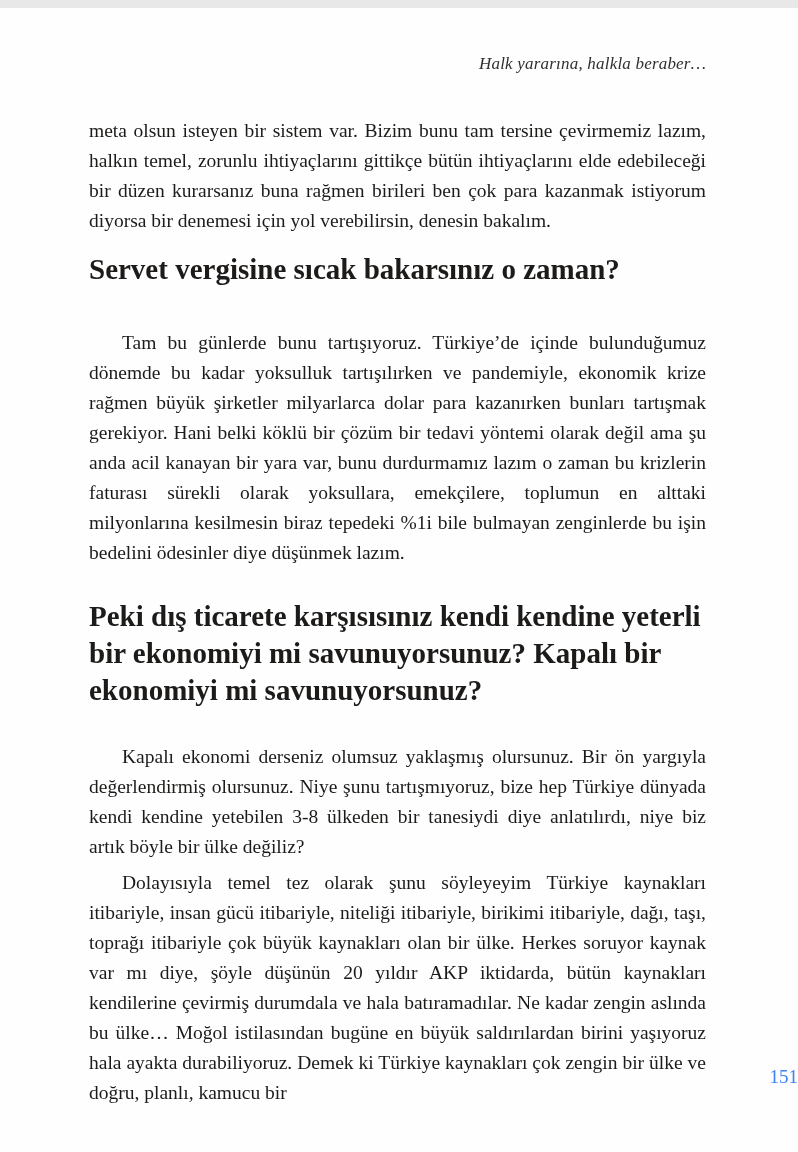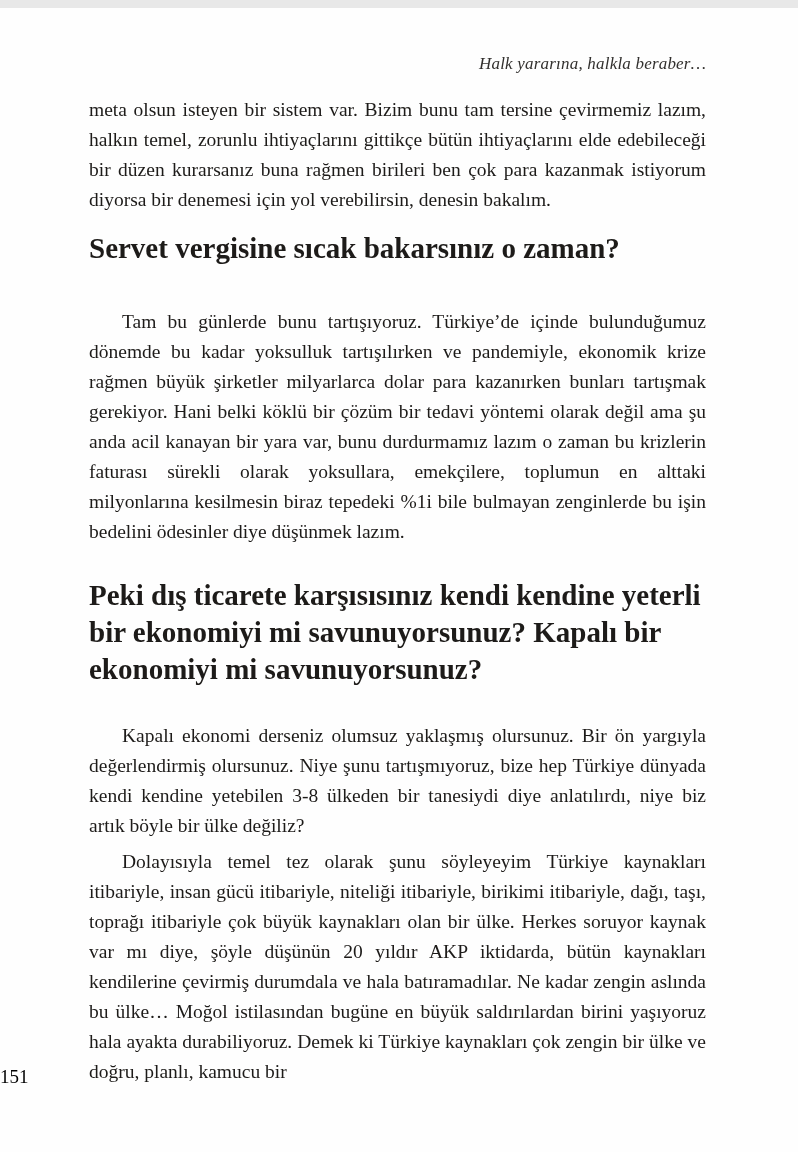--- a/index.html
+++ b/index.html
@@ -21,21 +21,21 @@
     position: absolute;
     top: 46px;
     right: 92px;
     font-style: italic;
     font-size: 17px;
     letter-spacing: 0.2px;
     color: #32302e;
   }
   .body-text {
     position: absolute;
-    top: 87px;
+    top: 108px;
     left: 89px;
     width: 617px;
     font-size: 19.5px;
     line-height: 30px;
     text-align: justify;
   }
   .para {
     margin: 0;
   }
   .para.indented {
@@ -53,23 +53,23 @@
     margin: 15px 0 40px 0;
   }
   .section-heading.two-line {
     margin: 30px 0 33px 0;
   }
   .page-number {
     position: absolute;
     top: 1058px;
     left: 0;
     width: 100%;
-    text-align: left;
+    text-align: right;
     font-size: 19px;
-    color: #000000;
+    color: #3b82f6;
   }
 </style>
 </head>
 <body>
 
 <div class="page">
 
   <div class="running-header">Halk yararına, halkla beraber…</div>
 
   <div class="body-text">

